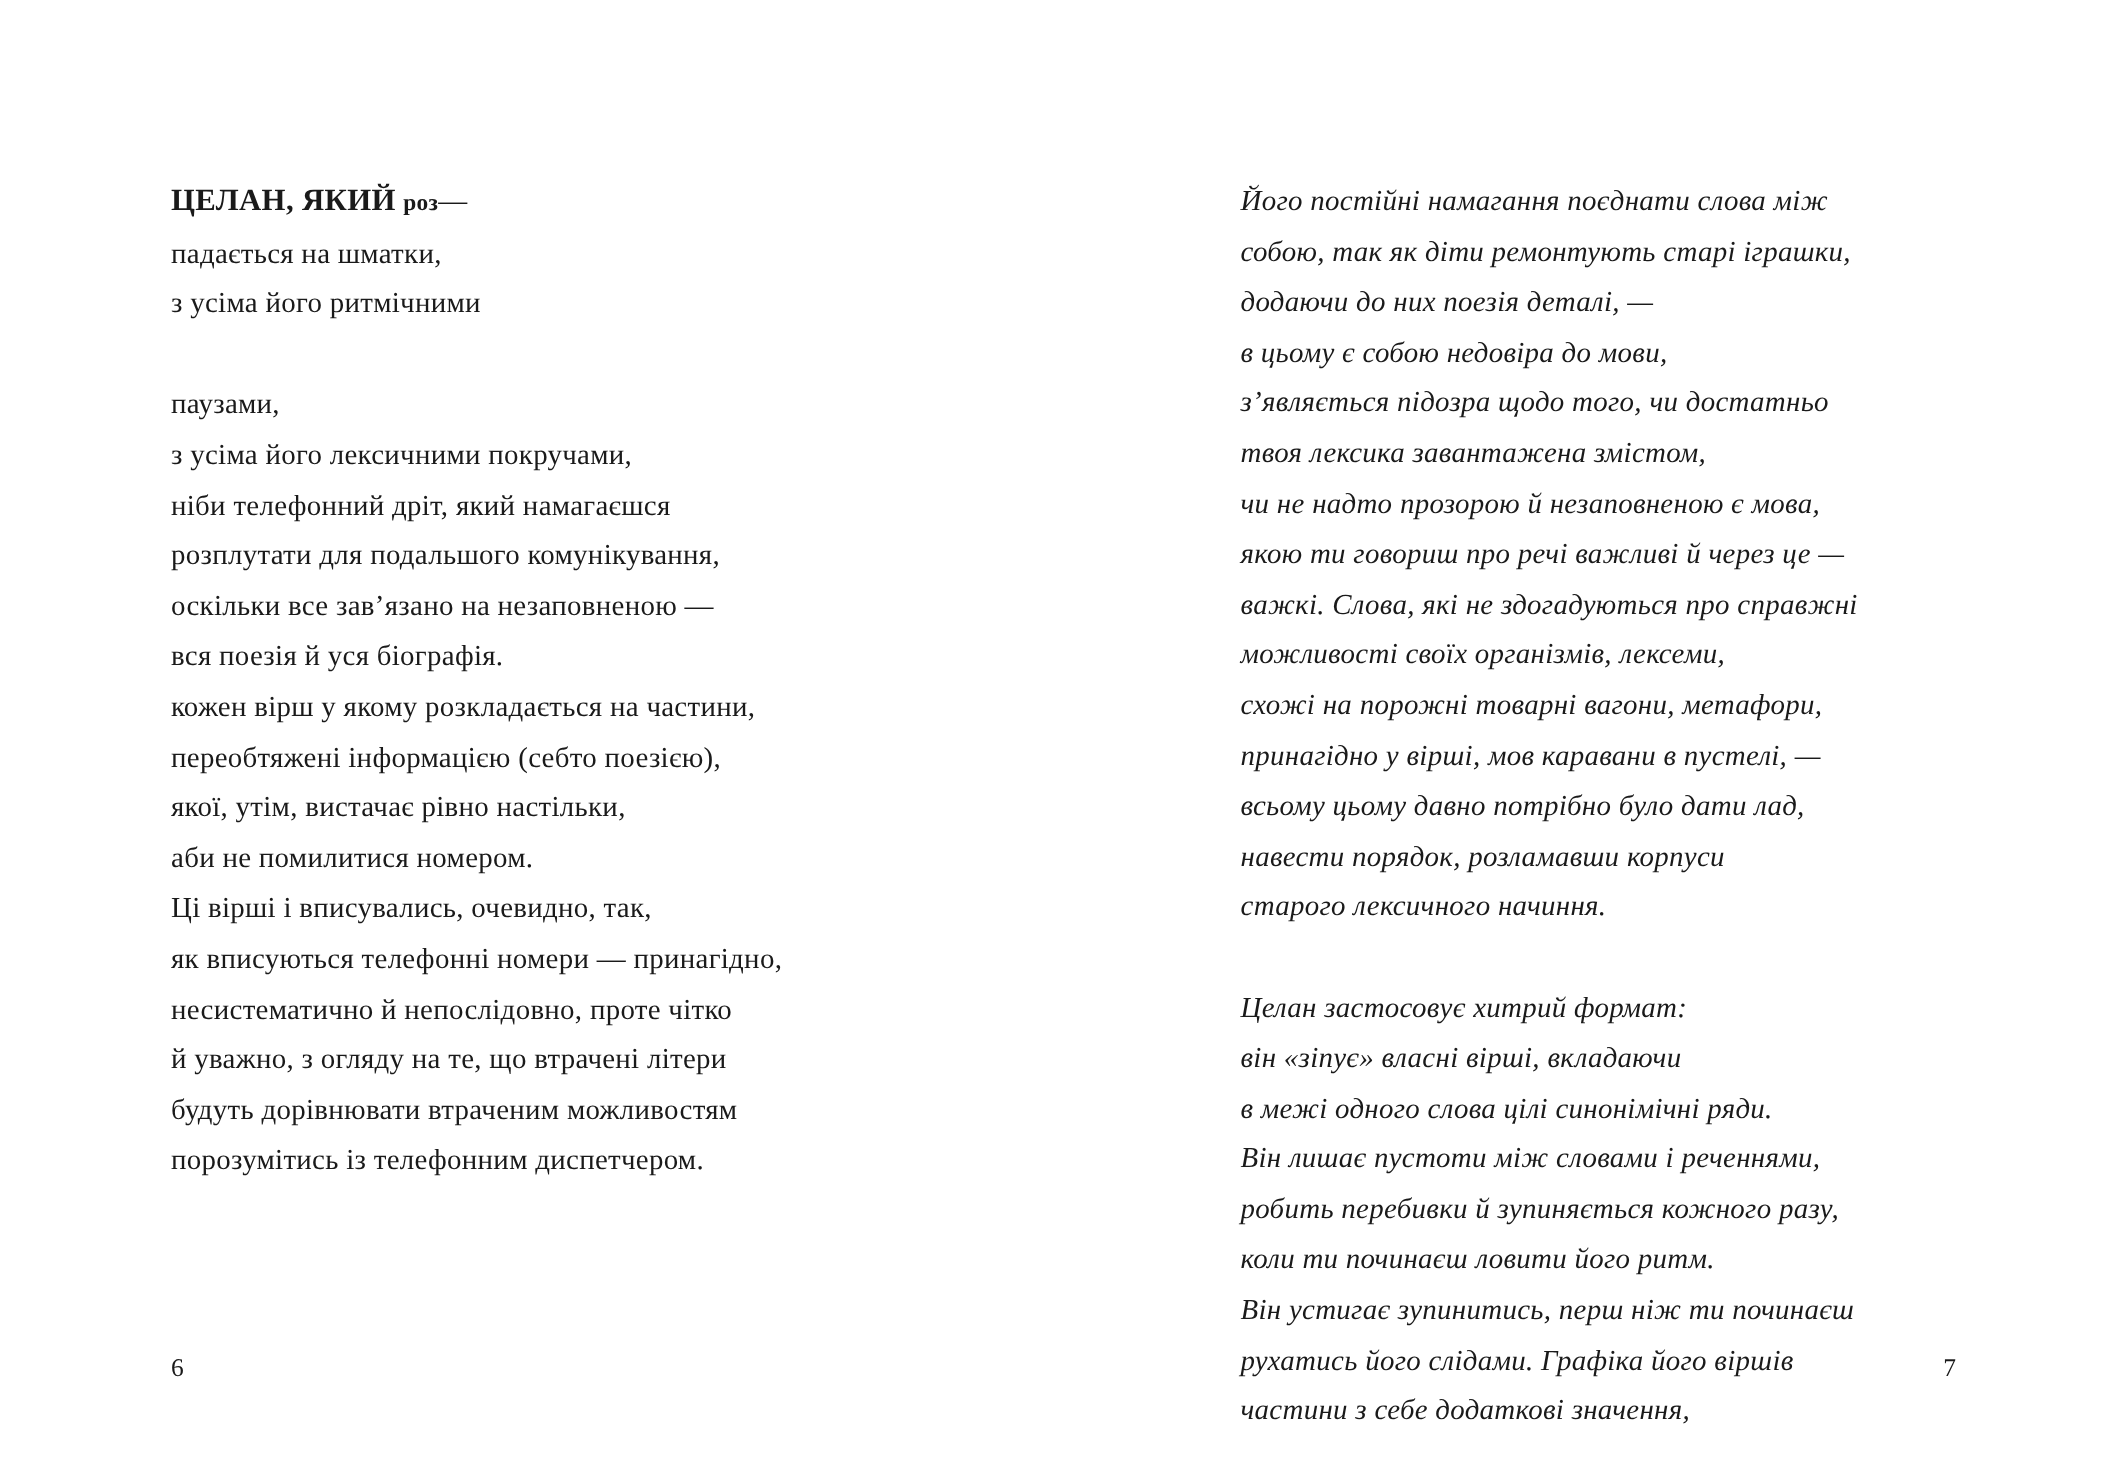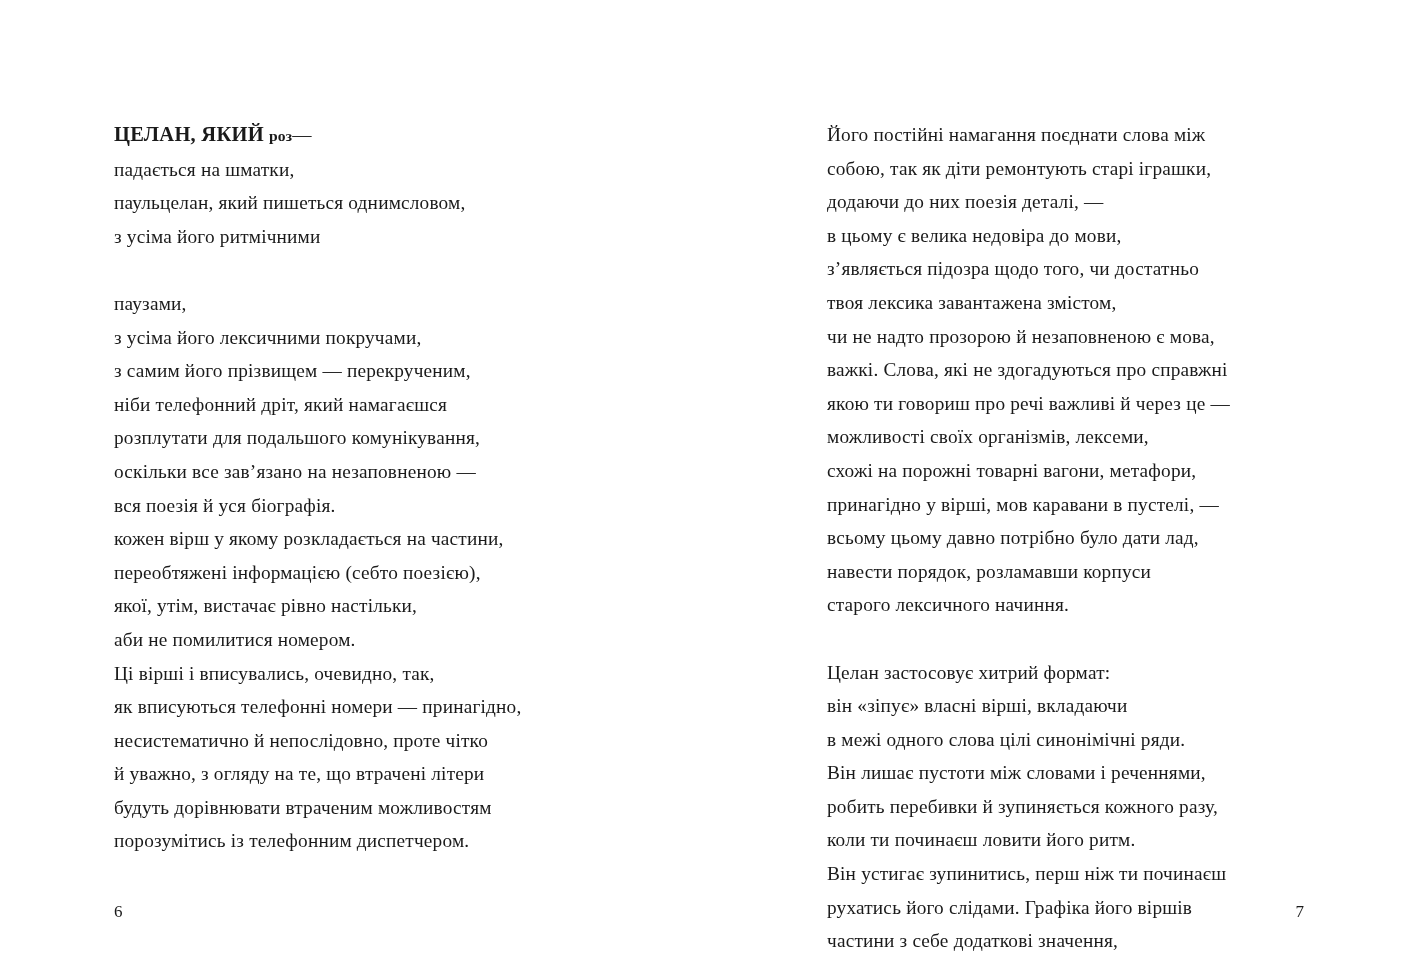--- a/index.html
+++ b/index.html
@@ -35,21 +35,21 @@
 
   .column {
     position: absolute;
     top: 118px;
     width: 480px;
     font-size: 19.3px;
     line-height: 33.6px;
     letter-spacing: 0.01em;
   }
   .page-left  .column { left: 114px; }
-  .page-right .column { left: 118px; }
+  .page-right .column { left: 118px; font-style: italic; }
 
   .stanza {
     margin: 0 0 33.6px 0;
     padding: 0;
   }
   .stanza:last-child { margin-bottom: 0; }
 
   .line {
     display: block;
     white-space: pre-wrap;
@@ -84,28 +84,26 @@
 <body>
 
 <div class="spread">
 
   <div class="page page-left">
     <div class="column">
 
       <div class="stanza">
         <span class="line"><span class="incipit-caps">ЦЕЛАН, ЯКИЙ</span> <span class="incipit-small">роз</span><span class="incipit-dash">—</span></span>
         <span class="line">падається на шматки,</span>
-        <span class="line">паульцелан, який пишеться однимсловом,</span>
         <span class="line">з усіма його ритмічними</span>
       </div>
 
       <div class="stanza">
         <span class="line">паузами,</span>
         <span class="line">з усіма його лексичними покручами,</span>
-        <span class="line">з самим його прізвищем — перекрученим,</span>
         <span class="line">ніби телефонний дріт, який намагаєшся</span>
         <span class="line">розплутати для подальшого комунікування,</span>
         <span class="line">оскільки все зав’язано на незаповненою —</span>
         <span class="line">вся поезія й уся біографія.</span>
         <span class="line">кожен вірш у якому розкладається на частини,</span>
         <span class="line">переобтяжені інформацією (себто поезією),</span>
         <span class="line">якої, утім, вистачає рівно настільки,</span>
         <span class="line">аби не помилитися номером.</span>
         <span class="line">Ці вірші і вписувались, очевидно, так,</span>
         <span class="line">як вписуються телефонні номери — принагідно,</span>
@@ -119,26 +117,26 @@
     <div class="folio">6</div>
   </div>
 
   <div class="page page-right">
     <div class="column">
 
       <div class="stanza">
         <span class="line">Його постійні намагання поєднати слова між</span>
         <span class="line">собою, так як діти ремонтують старі іграшки,</span>
         <span class="line">додаючи до них поезія деталі, —</span>
-        <span class="line">в цьому є велика недовіра до мови,</span>
+        <span class="line">в цьому є собою недовіра до мови,</span>
         <span class="line">з’являється підозра щодо того, чи достатньо</span>
         <span class="line">твоя лексика завантажена змістом,</span>
         <span class="line">чи не надто прозорою й незаповненою є мова,</span>
+        <span class="line">якою ти говориш про речі важливі й через це —</span>
         <span class="line">важкі. Слова, які не здогадуються про справжні</span>
-        <span class="line">якою ти говориш про речі важливі й через це —</span>
         <span class="line">можливості своїх організмів, лексеми,</span>
         <span class="line">схожі на порожні товарні вагони, метафори,</span>
         <span class="line">принагідно у вірші, мов каравани в пустелі, —</span>
         <span class="line">всьому цьому давно потрібно було дати лад,</span>
         <span class="line">навести порядок, розламавши корпуси</span>
         <span class="line">старого лексичного начиння.</span>
       </div>
 
       <div class="stanza">
         <span class="line">Целан застосовує хитрий формат:</span>

